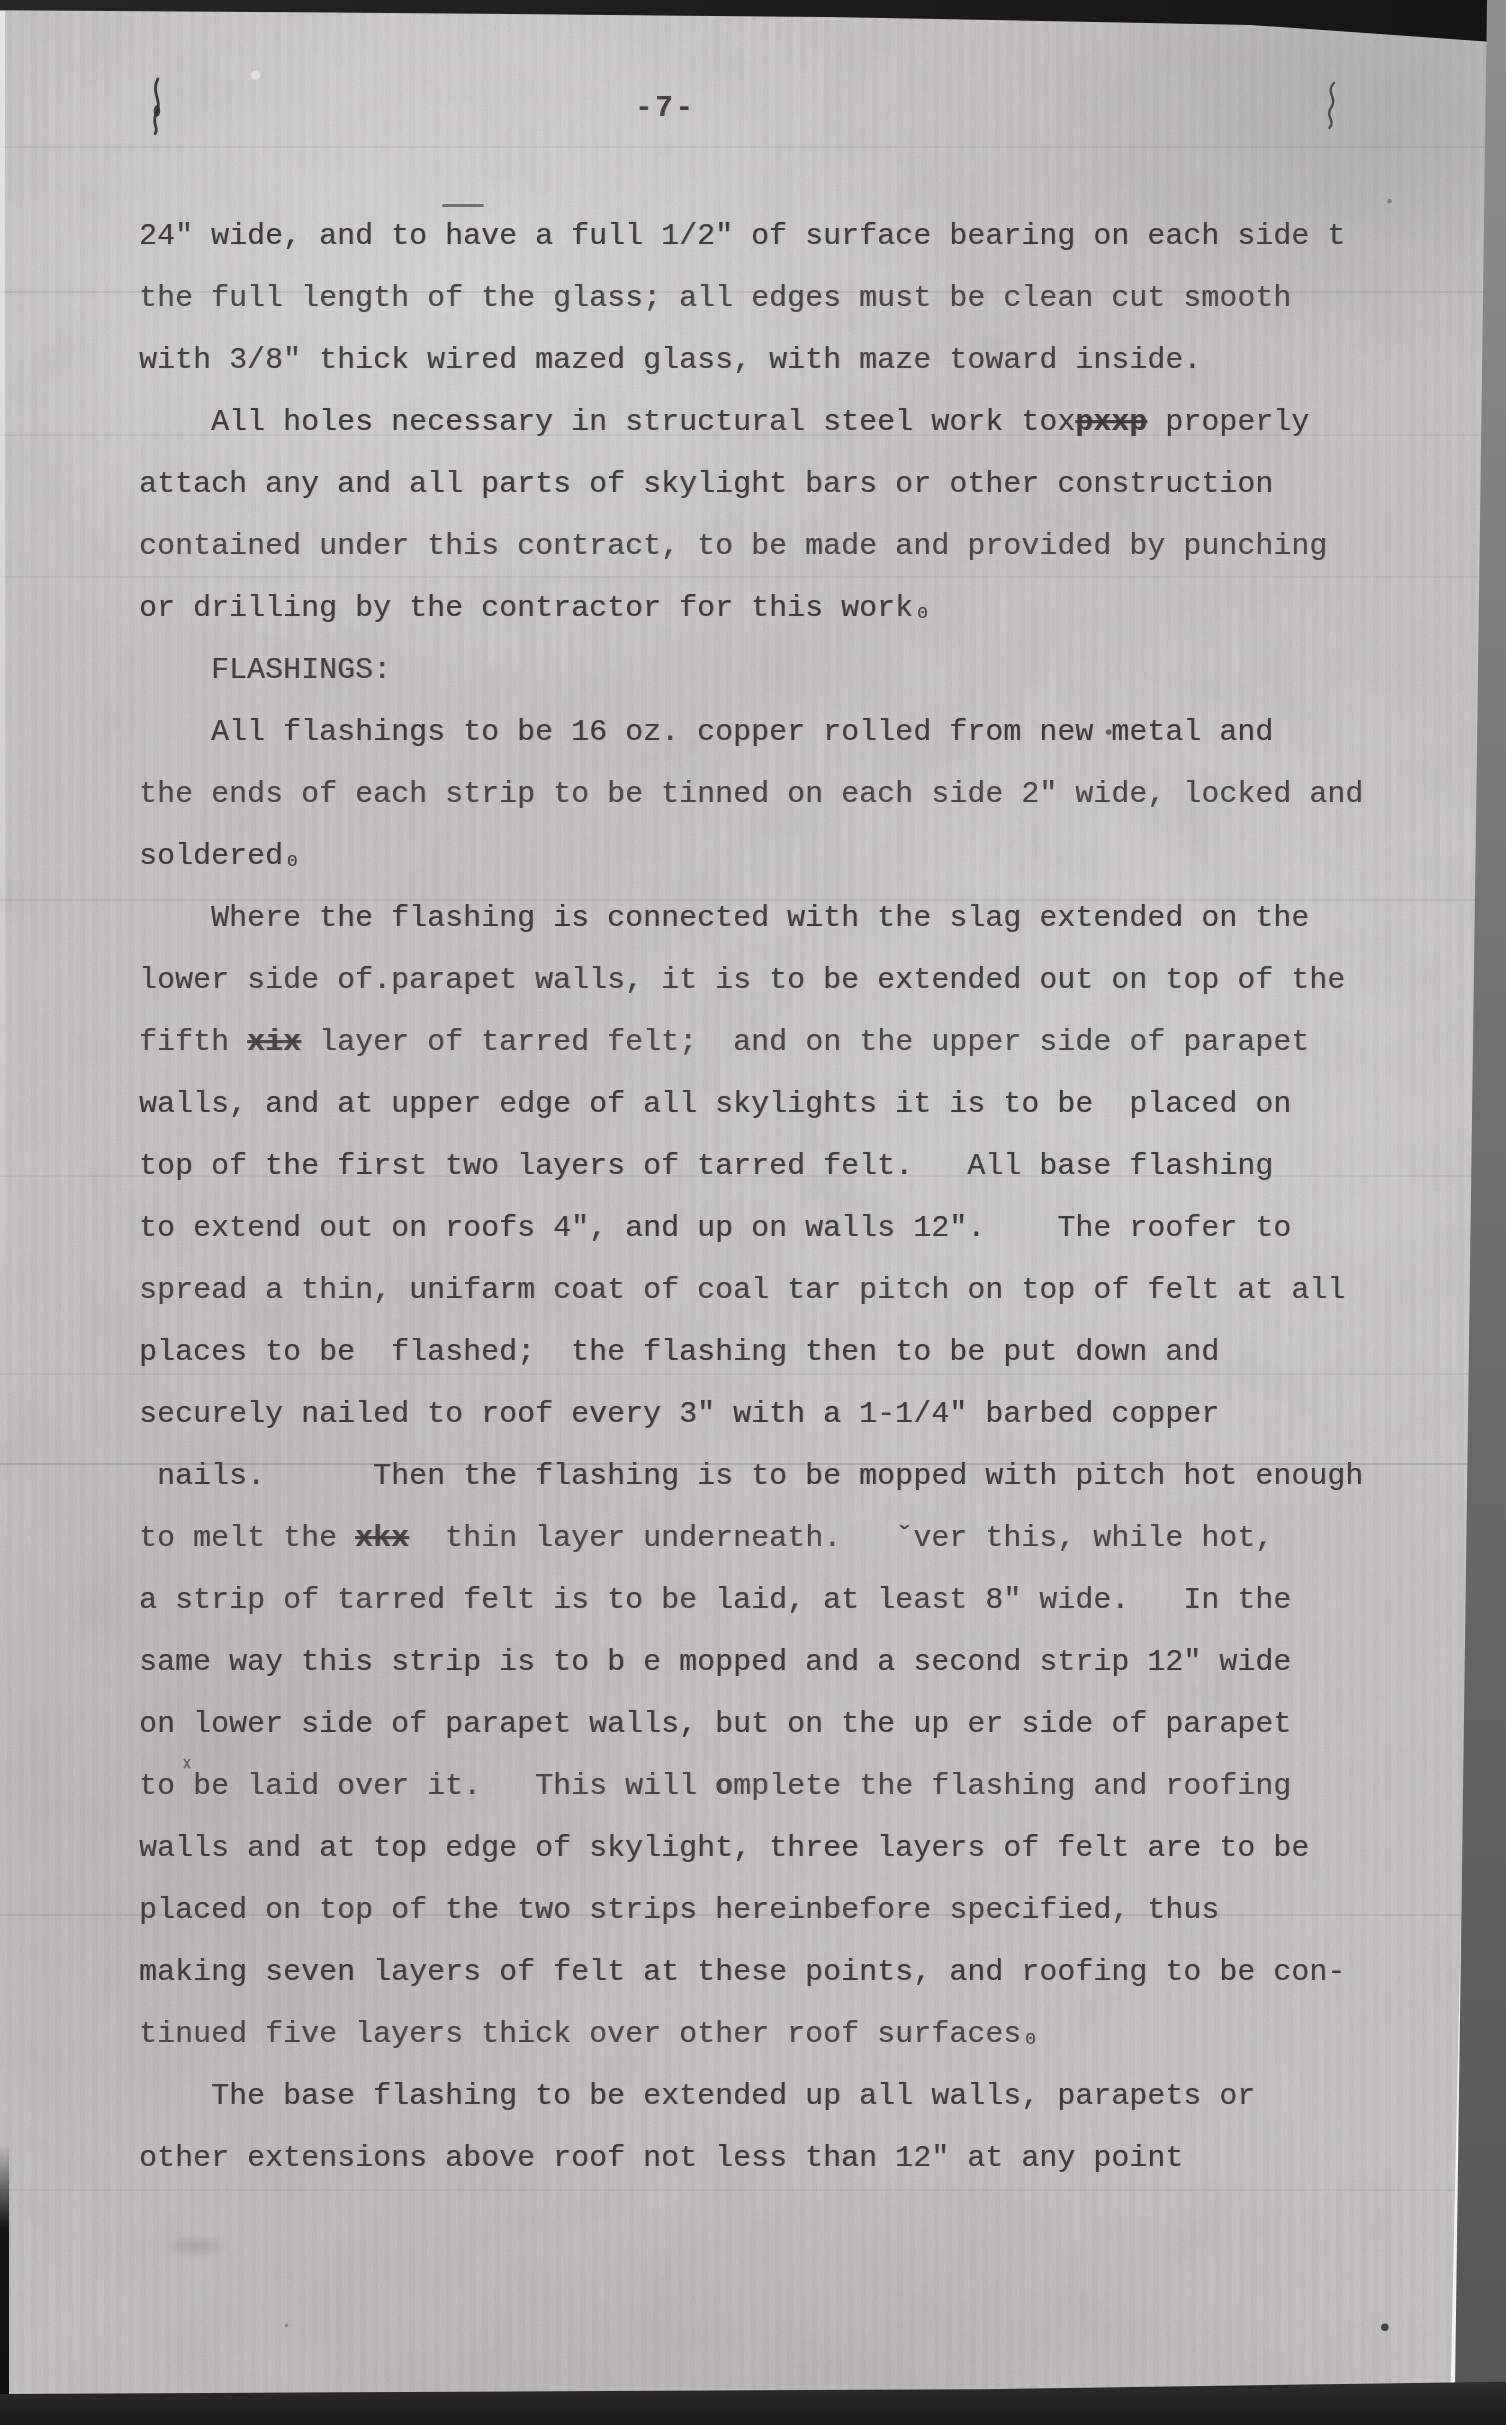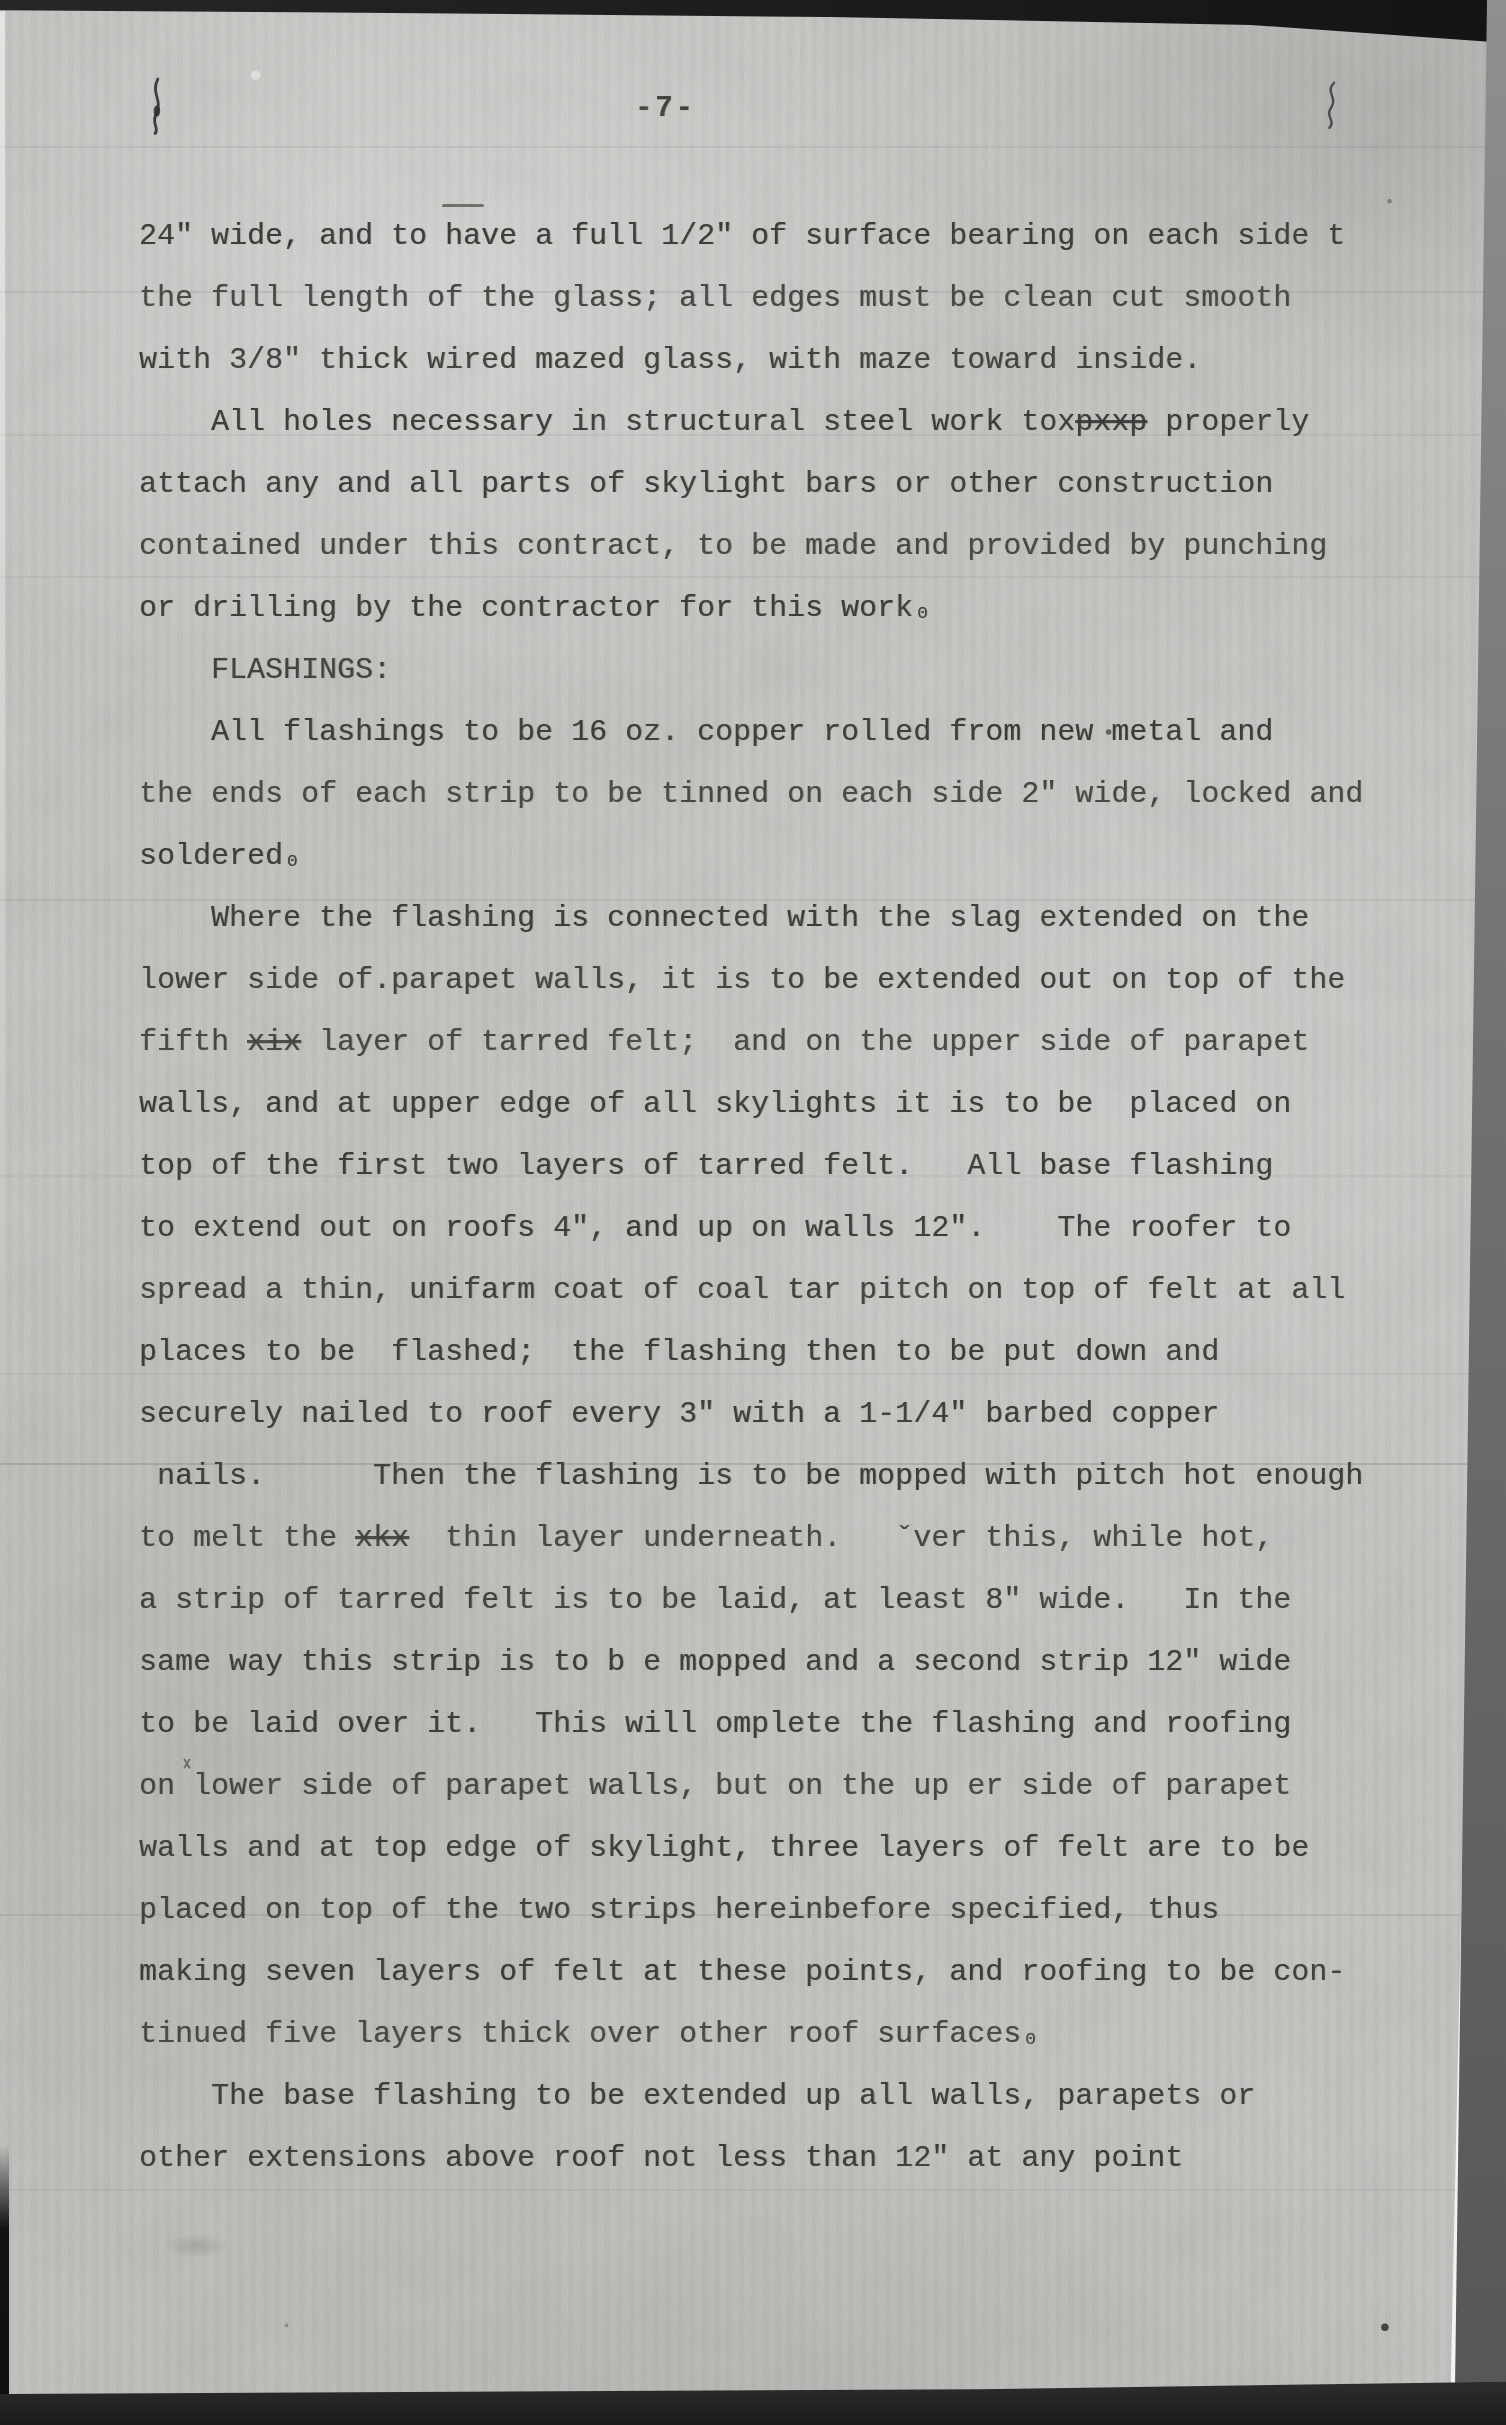--- a/index.html
+++ b/index.html
@@ -26,21 +26,21 @@
   }
   .textblock{
     position:absolute;left:139px;top:205px;width:1315px;
     font-size:30px;line-height:62px;color:#2e2c29;
     filter:blur(0.3px);
     text-shadow:0.6px 0.4px 0.7px rgba(58,55,52,.55);
   }
   .line{white-space:pre;}
   .line:nth-child(4n+2){opacity:.92;}
   .line:nth-child(5n+3){opacity:.96;}
-  .b{font-weight:normal;}
+  .b{font-weight:bold;}
   .x{text-decoration:line-through;text-decoration-thickness:2.8px;text-decoration-color:rgba(40,38,36,.85);}
   .pen-dash{
     position:absolute;left:442px;top:204px;width:42px;height:2.8px;
     background:#45443f;opacity:.75;filter:blur(0.5px);border-radius:1.9px;
   }
   .smudge{
     position:absolute;left:164px;top:2234px;width:66px;height:24.4px;
     background:radial-gradient(closest-side,rgba(70,68,64,.22),transparent);
   }
   .scanline{position:absolute;left:0;right:0;height:1.9px;pointer-events:none;}
@@ -103,22 +103,22 @@
       <div class="line"><span>walls, and at upper edge of all skylights it is to be  placed on</span></div>
       <div class="line"><span>top of the first two layers of tarred felt.   All base flashing</span></div>
       <div class="line"><span>to extend out on roofs 4", and up on walls 12".    The roofer to</span></div>
       <div class="line"><span>spread a thin, unifarm coat of coal tar pitch on top of felt at all</span></div>
       <div class="line"><span>places to be  flashed;  the flashing then to be put down and</span></div>
       <div class="line"><span>securely nailed to roof every 3" with a 1-1/4" barbed copper</span></div>
       <div class="line"><span> nails.      Then the flashing is to be mopped with pitch hot enough</span></div>
       <div class="line"><span>to melt the </span><span class="b x">xkx</span><span>  thin layer underneath.   ˇver this, while hot,</span></div>
       <div class="line"><span>a strip of tarred felt is to be laid, at least 8" wide.   In the</span></div>
       <div class="line"><span>same way this strip is to b e mopped and a second strip 12" wide</span></div>
+      <div class="line"><span>on lower side of parapet walls, but on the up er side of parapet</span></div>
       <div class="line"><span>to be laid over it.   This will </span><span class="b">o</span><span>mplete the flashing and roofing</span></div>
-      <div class="line"><span>on lower side of parapet walls, but on the up er side of parapet</span></div>
       <div class="line"><span>walls and at top edge of skylight, three layers of felt are to be</span></div>
       <div class="line"><span>placed on top of the two strips hereinbefore specified, thus</span></div>
       <div class="line"><span>making seven layers of felt at these points, and roofing to be con-</span></div>
       <div class="line"><span>tinued five layers thick over other roof surfaces₀</span></div>
       <div class="line"><span>    The base flashing to be extended up all walls, parapets or</span></div>
       <div class="line"><span>other extensions above roof not less than 12" at any point</span></div>
     </div>
 
   <div class="pen-dash"></div>
   <div class="smudge"></div>

